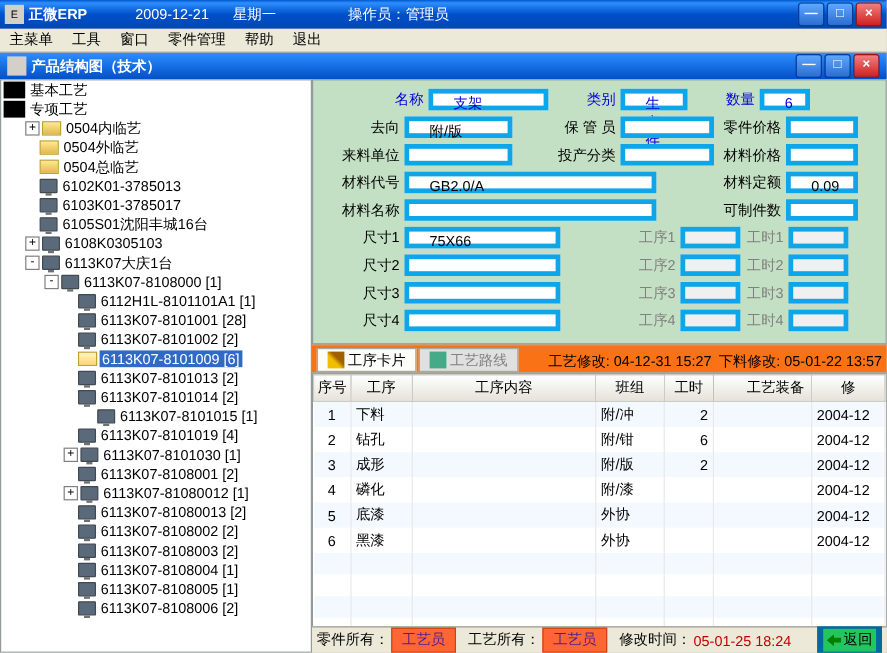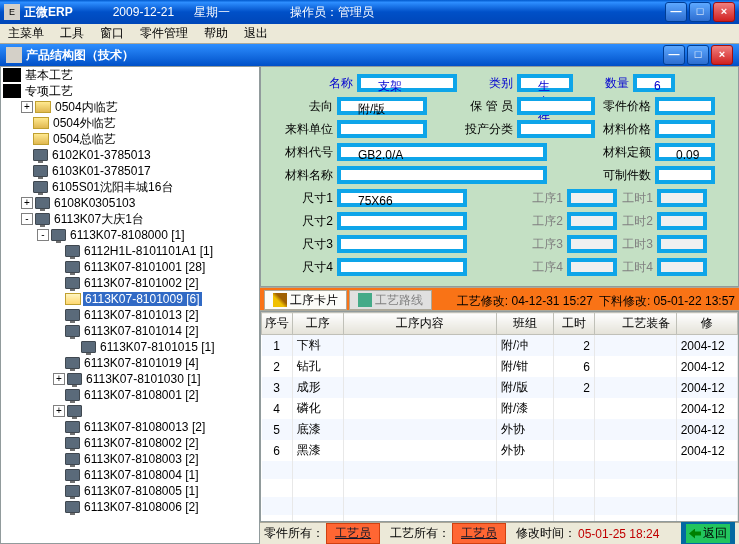--- a/index.html
+++ b/index.html
@@ -62,21 +62,21 @@
 .grid { border-collapse: collapse; width: 100%; table-layout: fixed; }
 .grid th { background: linear-gradient(#fefefe, #e4e2d8); border: 1px solid #c0c0b8; font-weight: normal; padding: 2px; height: 20px; position: sticky; top: 0; }
 .grid td { border-right: 1px solid #e8e8e8; padding: 2px 4px; height: 18px; text-align: right; white-space: nowrap; }
 .grid td.lt { text-align: left; }
 .grid td.ct { text-align: center; }
 .grid tr:nth-child(odd) td { background: #f4f8ff; }
 .grid tr:nth-child(even) td { background: #fff; }
 
 .statusbar { height: 22px; background: #ece9d8; border-top: 1px solid #aca899; display: flex; align-items: center; padding: 0 4px; }
 .status-label { margin-right: 2px; }
-.status-btn { background: #ff6633; color: #0f172a; padding: 1px 8px; border: 1px solid #d04010; margin-right: 10px; cursor: pointer; text-decoration: underline; }
+.status-btn { background: #ff6633; color: #4c1d95; padding: 1px 8px; border: 1px solid #d04010; margin-right: 10px; cursor: pointer; }
 .status-time { color: #c00000; }
 .return-btn { margin-left: auto; background: #22c55e; border: 5px solid #0369a1; padding: 1px 3px; display: flex; align-items: center; cursor: pointer; }
 .return-icon { width: 12px; height: 10px; background: #008000; margin-right: 2px; clip-path: polygon(0 50%, 50% 0, 50% 30%, 100% 30%, 100% 70%, 50% 70%, 50% 100%); }
 </style>
 </head>
 <body>
 
 <div class="titlebar">
   <span class="app-icon">E</span>
   <span class="app-title">正微ERP</span>
@@ -213,20 +213,21 @@
         <span class="tree-label">6113K07-8101030  [1]</span>
       </div>
       <div class="tree-node" style="padding-left: 52px;">
         <span class="tree-spacer"></span>
         <span class="tree-icon-monitor"></span>
         <span class="tree-label">6113K07-8108001  [2]</span>
       </div>
       <div class="tree-node" style="padding-left: 52px;">
         <span class="tree-toggle">+</span>
         <span class="tree-icon-monitor"></span>
+        <span class="tree-label">6113K07-81080012  [1]</span>
       </div>
       <div class="tree-node" style="padding-left: 52px;">
         <span class="tree-spacer"></span>
         <span class="tree-icon-monitor"></span>
         <span class="tree-label">6113K07-81080013  [2]</span>
       </div>
       <div class="tree-node" style="padding-left: 52px;">
         <span class="tree-spacer"></span>
         <span class="tree-icon-monitor"></span>
         <span class="tree-label">6113K07-8108002  [2]</span>

